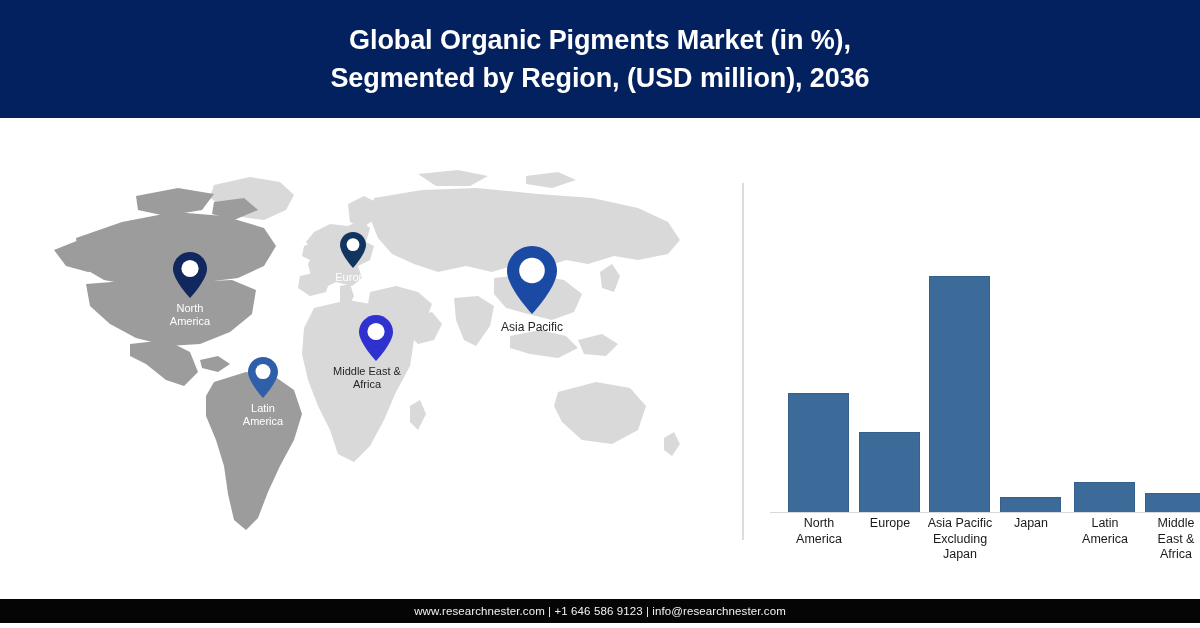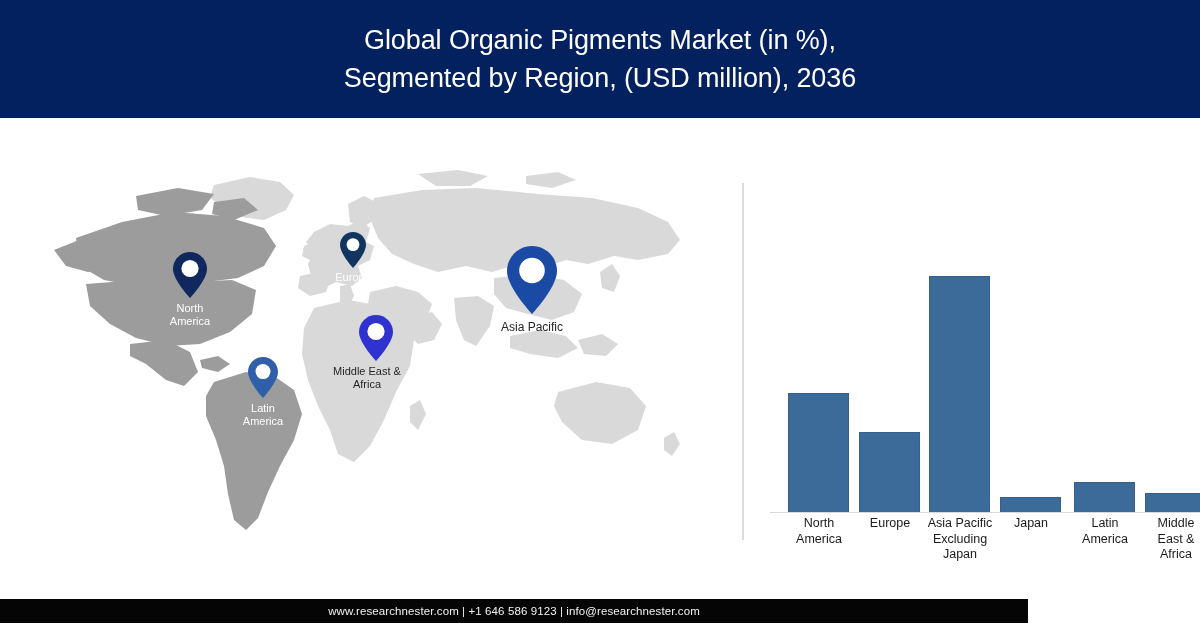--- a/index.html
+++ b/index.html
@@ -28,21 +28,21 @@
     width: 1200px;
     height: 118px;
     background: #04215F;
     display: flex;
     align-items: center;
     justify-content: center;
   }
   .header-title {
     color: #ffffff;
     font-size: 27px;
-    font-weight: normal;
+    font-weight: bold;
     line-height: 1.42;
     text-align: center;
     letter-spacing: -0.1px;
     white-space: pre-line;
     margin: 0;
     padding: 0 40px;
   }
 
   
   .body-area {
@@ -151,21 +151,21 @@
     color: #1A1A1A;
     white-space: pre-line;
     font-family: "Liberation Sans", sans-serif;
   }
 
   
   .footer {
     position: absolute;
     left: 0;
     top: 599px;
-    width: 1028px;
+    width: 1200px;
     height: 24px;
     background: #050505;
     display: flex;
     align-items: center;
     justify-content: center;
   }
   .footer-text {
     color: #F2F2F2;
     font-size: 11.5px;
     letter-spacing: 0.1px;

